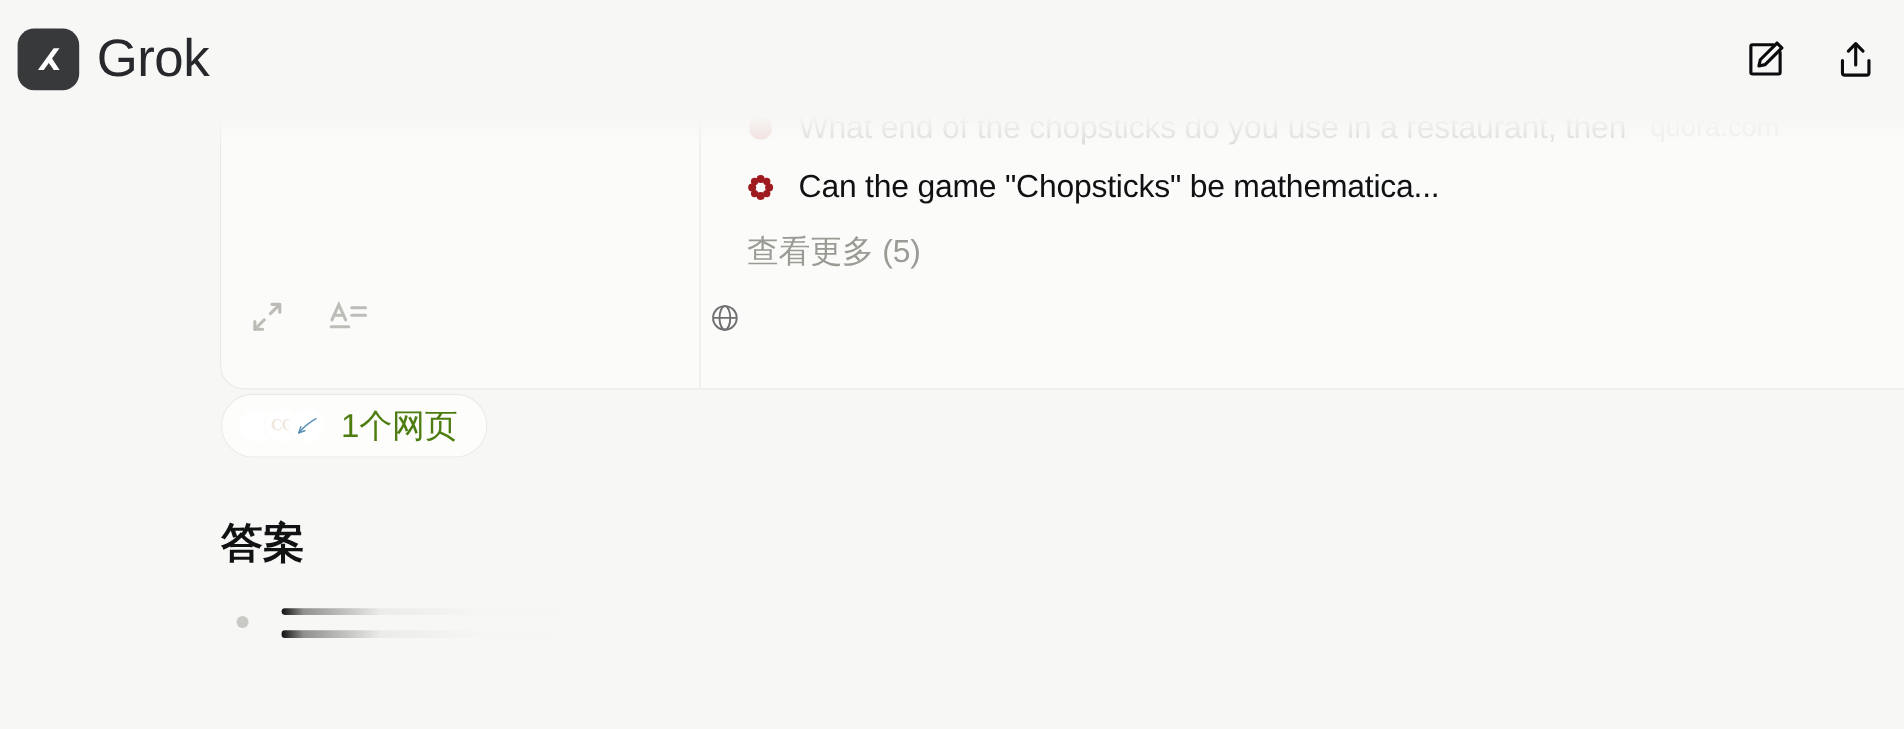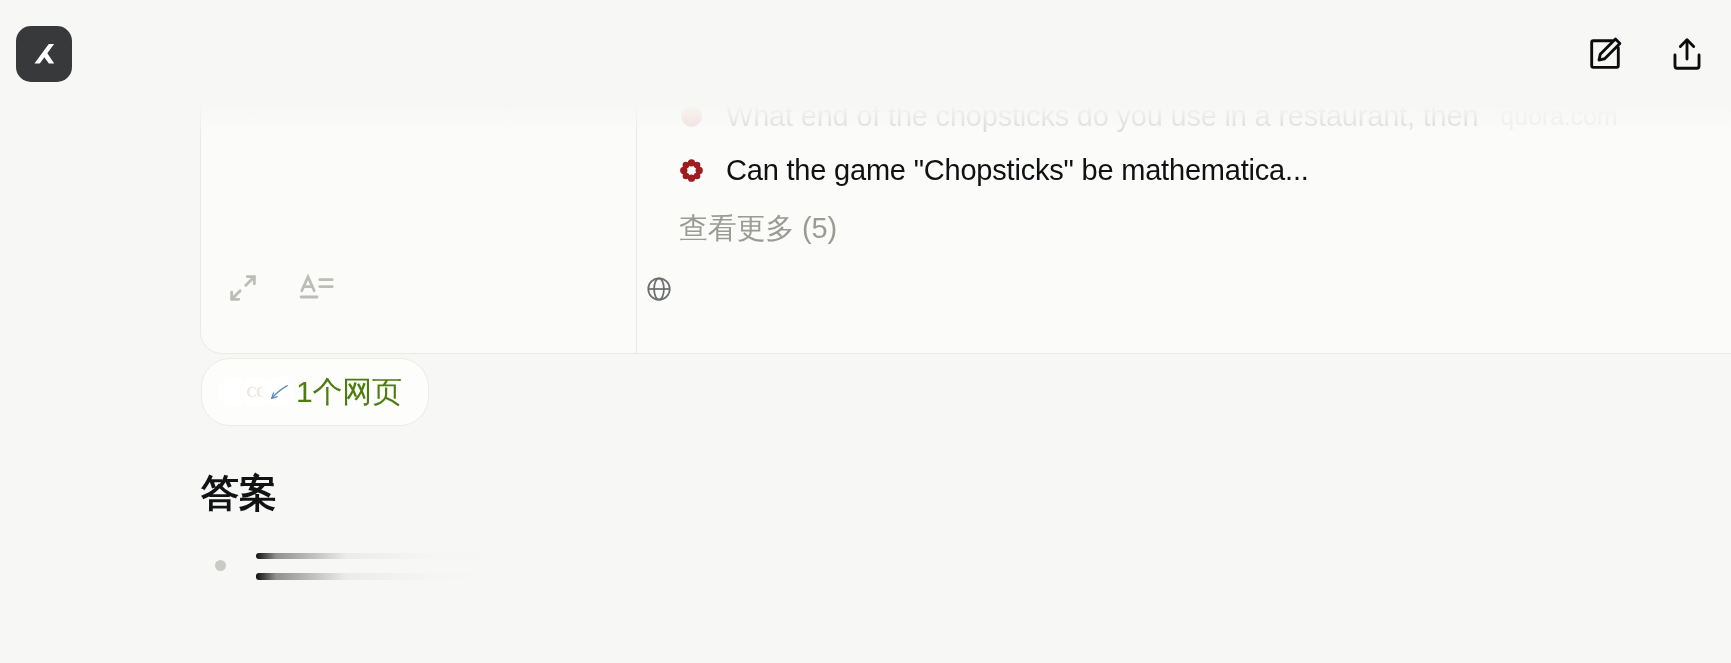--- a/index.html
+++ b/index.html
@@ -166,27 +166,28 @@
     background: linear-gradient(to bottom, #f7f7f5 0%, rgba(247,247,245,0.92) 45%, rgba(247,247,245,0) 100%);
     z-index: 20;
     pointer-events: none;
   }
 
   
   .pill {
     position: absolute;
     left: 201px;
     top: 358px;
-    height: 68px;
+    height: 58px;
     padding: 0 26px 0 14px;
     background: #fdfdfc;
     border: 1px solid #edebe6;
     border-radius: 29px;
     display: flex;
     align-items: center;
+    gap: 14px;
     cursor: pointer;
   }
   .avatars { display: flex; align-items: center; }
   .avatars .av {
     width: 34px; height: 34px;
     border-radius: 50%;
     border: 2px solid #fdfdfc;
     background: #fff;
     display: flex;
     align-items: center;
@@ -359,20 +360,21 @@
 </div>
 
 <div class="topbar">
   <div class="topbar-left">
     <span class="logo-tile">
       <svg width="34" height="34" viewBox="0 0 32 32">
         <path d="M7 25 L20.5 6.5 L25.5 6.5 L12 25 Z" fill="#ffffff"></path>
         <path d="M20.6 25 L14.6 16.6 L17.4 12.7 L25.6 25 Z" fill="#ffffff"></path>
       </svg>
     </span>
+    <span class="brand-title">Grok</span>
   </div>
   <div class="topbar-right">
     <button class="icon-btn">
       <svg width="38" height="38" viewBox="0 0 24 24" fill="none" stroke="#0b0c0d" stroke-width="1.8" stroke-linecap="round" stroke-linejoin="round">
         <path d="M16.5 3.6 H4.6 A1 1 0 0 0 3.6 4.6 V19.4 A1 1 0 0 0 4.6 20.4 H19.4 A1 1 0 0 0 20.4 19.4 V8"></path>
         <path d="M18.6 2.6 L21.4 5.4 L11.8 15 L8.2 15.8 L9 12.2 Z" fill="none"></path>
       </svg>
     </button>
     <button class="icon-btn">
       <svg width="38" height="38" viewBox="0 0 24 24" fill="none" stroke="#0b0c0d" stroke-width="1.8" stroke-linecap="round" stroke-linejoin="round">

